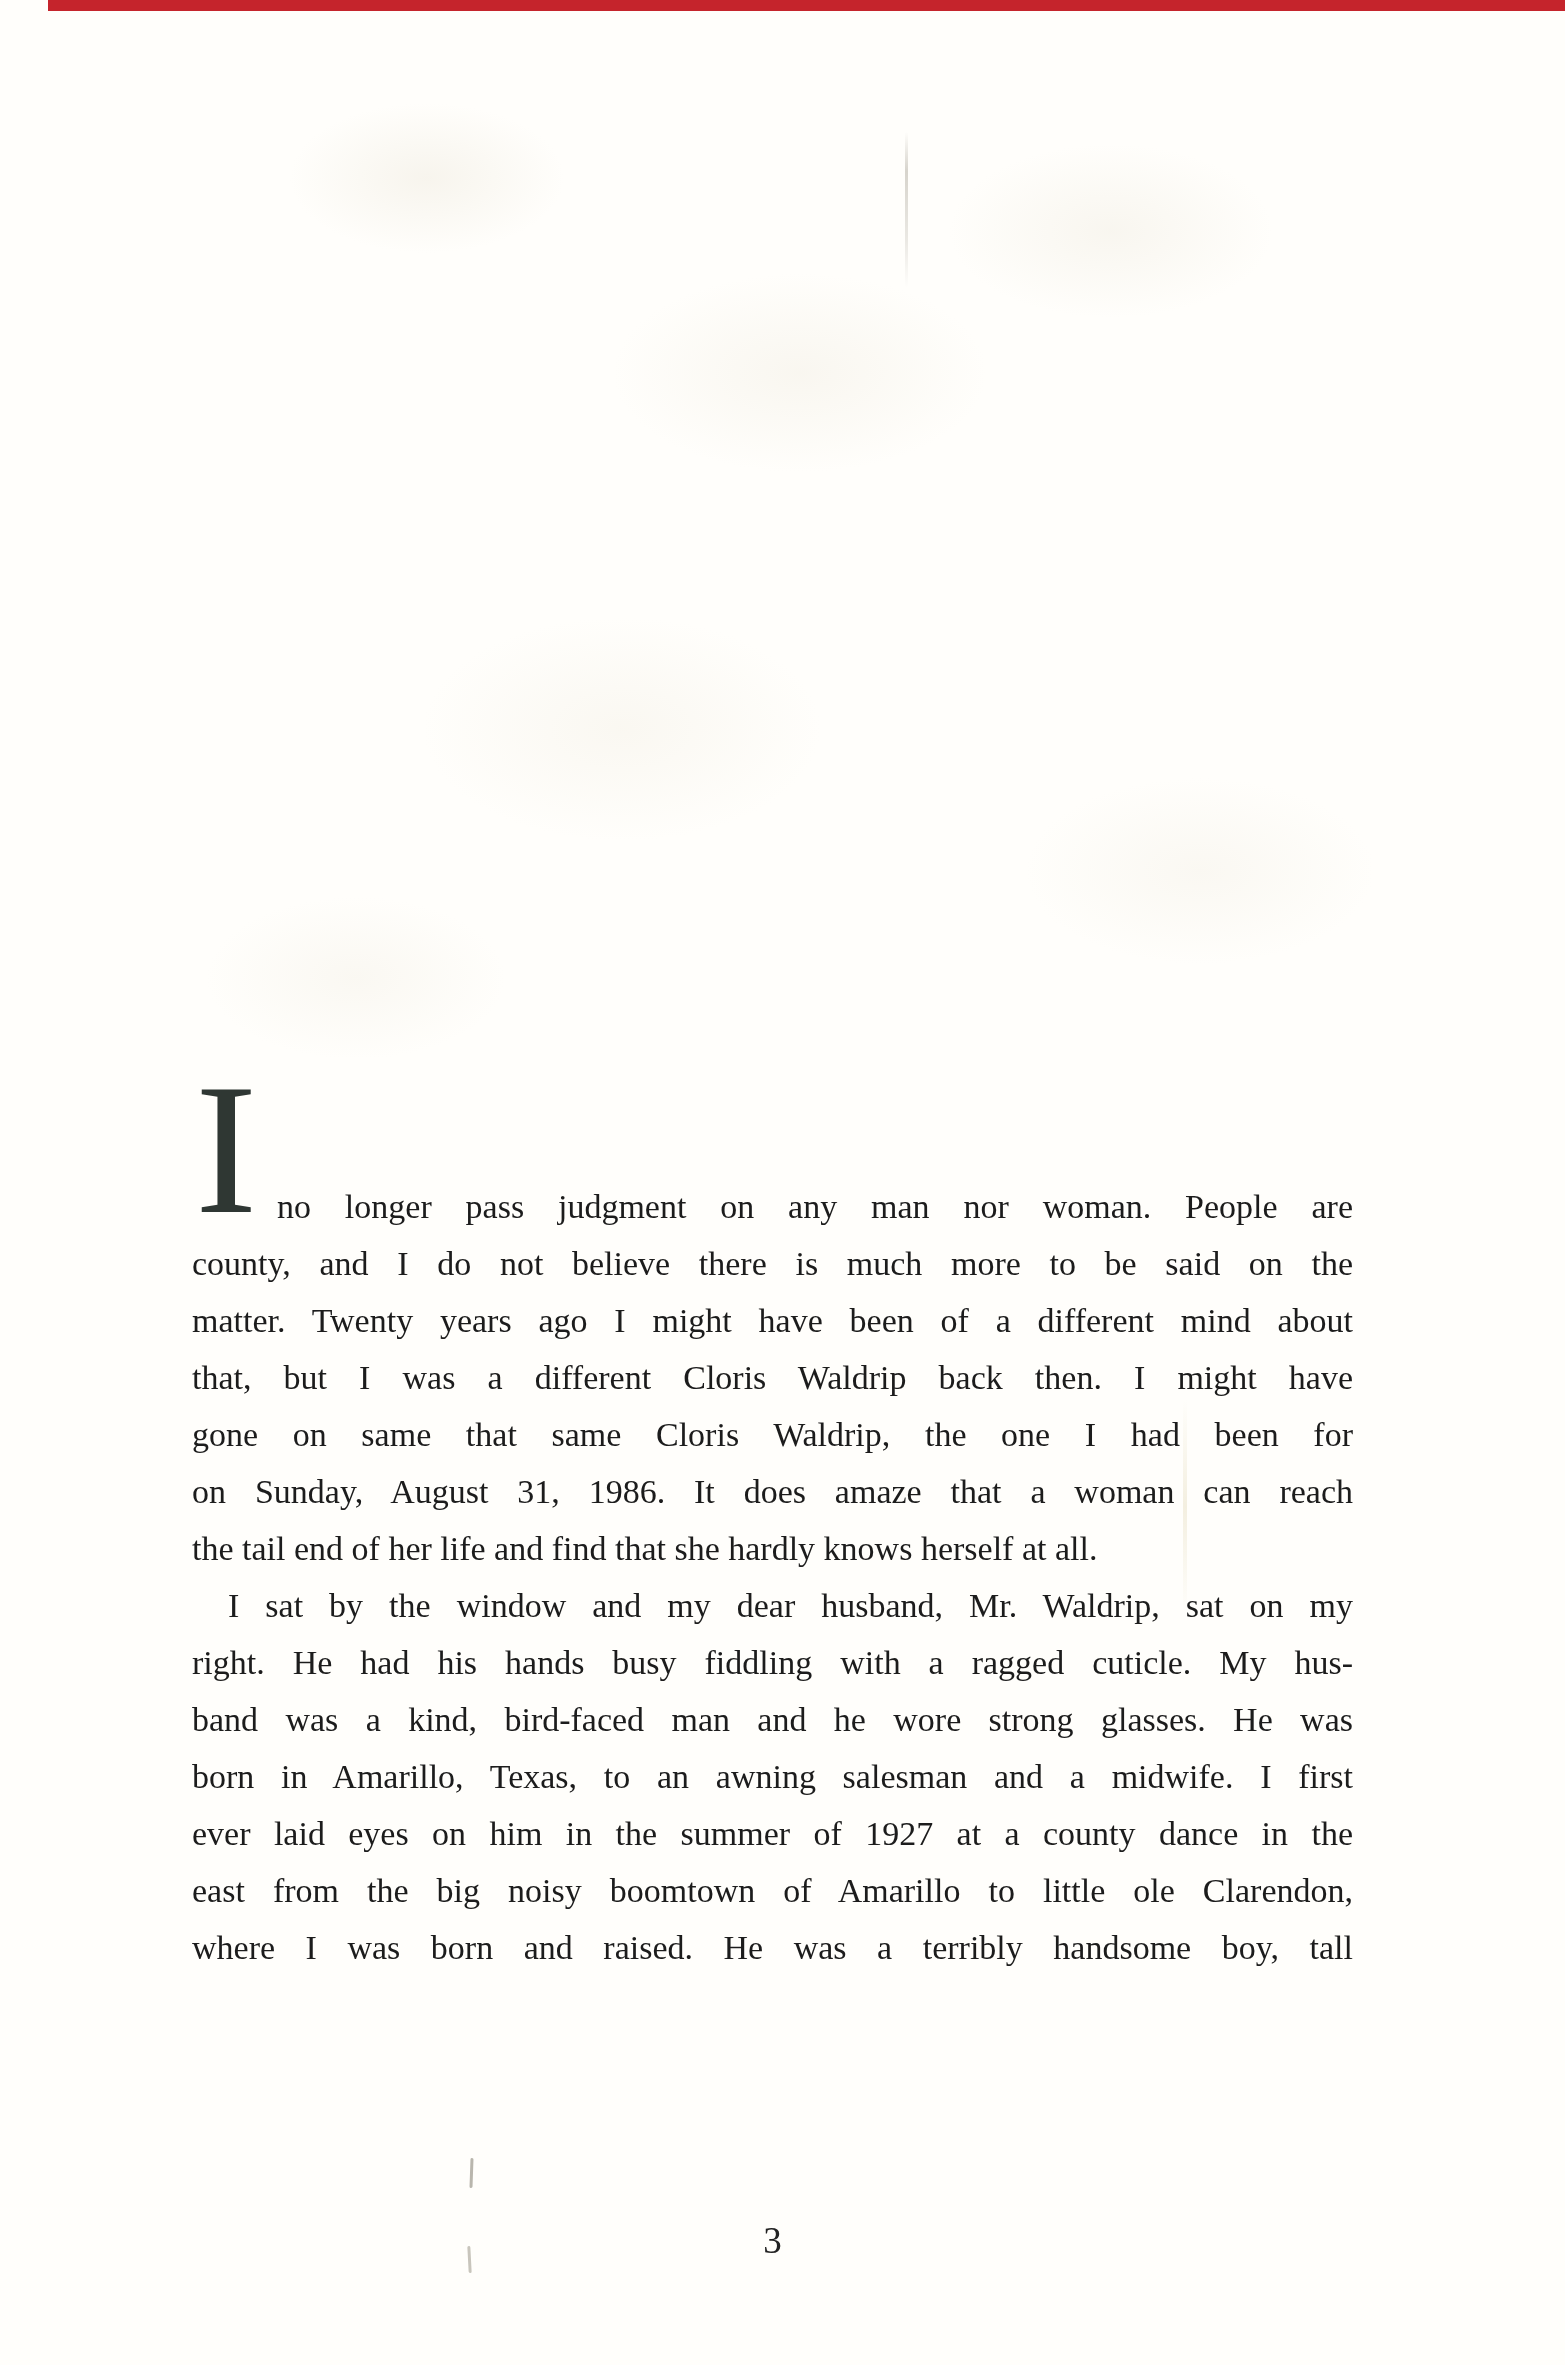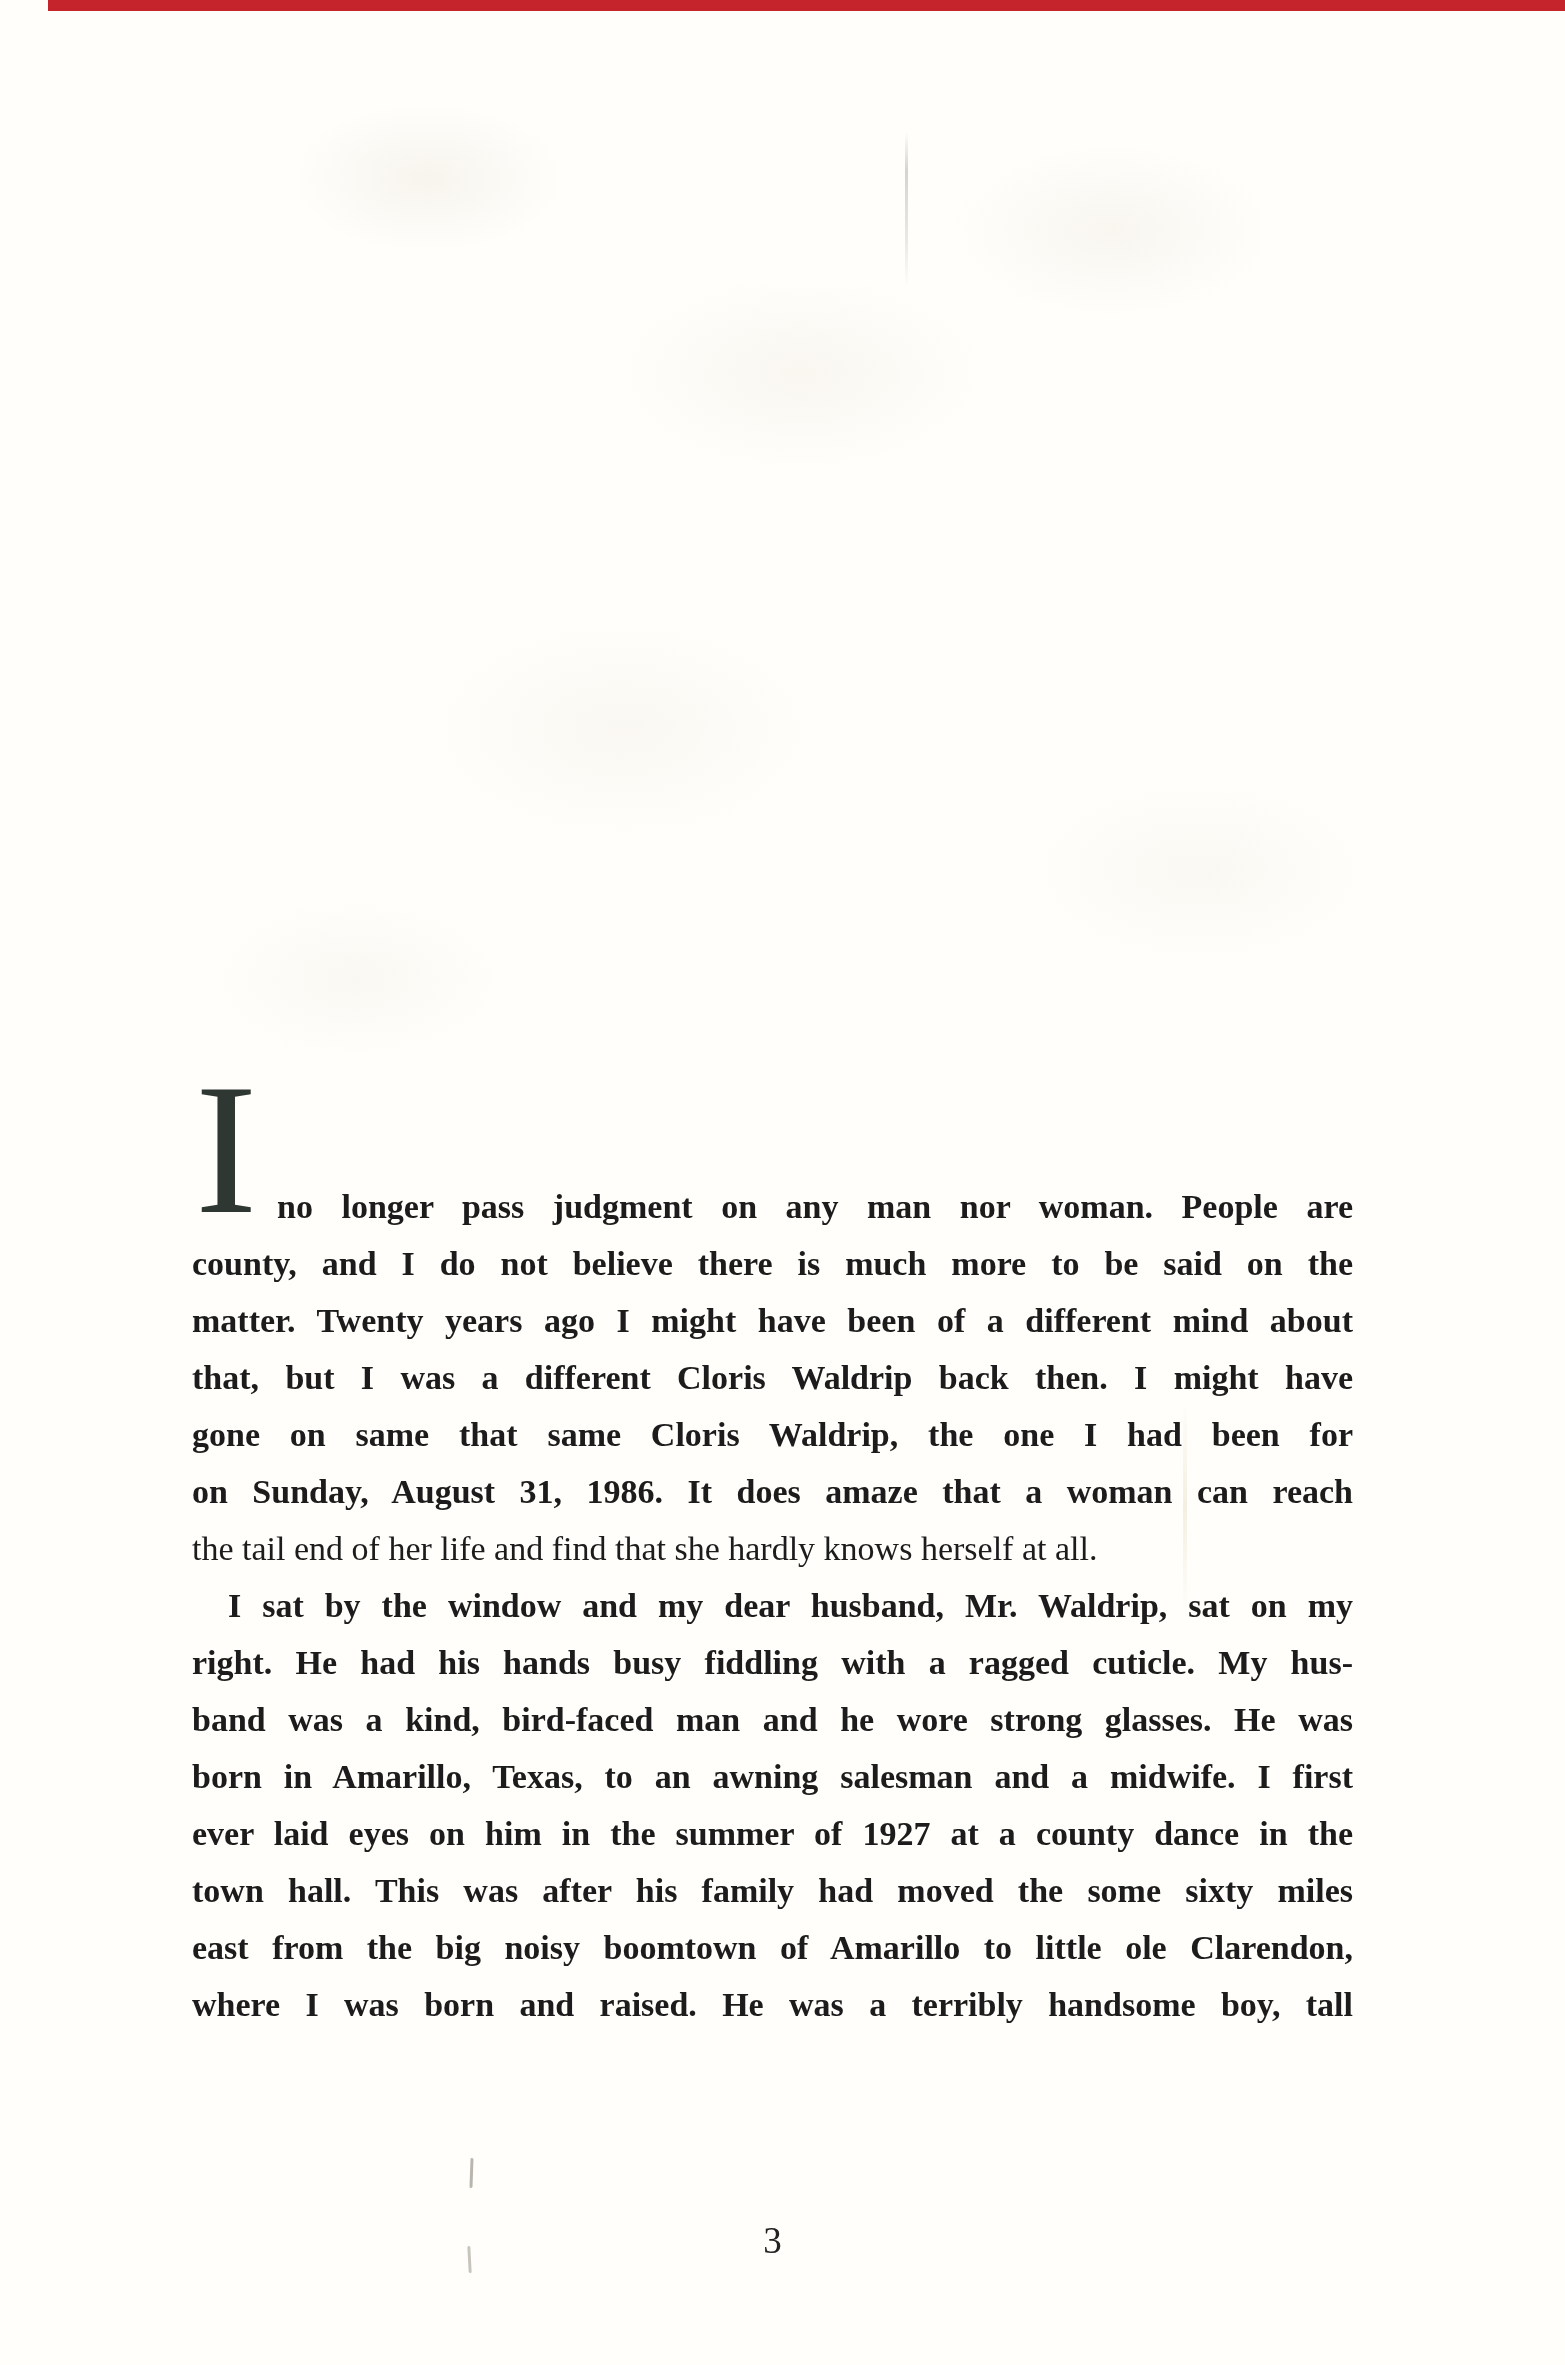--- a/index.html
+++ b/index.html
@@ -41,21 +41,21 @@
     position:absolute;left:195px;top:1055px;
     font-size:187px;line-height:1;
     color:#2f3733;
   }
   .textblock{
     position:absolute;left:192px;top:1178px;width:1161px;
     font-size:34px;line-height:57px;
     color:#1c1c1c;
   }
   .line{height:57px;}
-  .j{text-align:justify;text-align-last:justify;font-weight:bold;}
+  .j{text-align:justify;text-align-last:justify;}
   .pad{padding-left:85px;}
   .ind{text-indent:36px;}
   .pagenum-row{
     position:absolute;top:2222px;left:0;width:1545px;
     text-align:center;
   }
   .pagenum{
     font-size:37px;line-height:37px;color:#222222;
   }
 </style>
@@ -79,21 +79,20 @@
     <div class="line j" data-bind="lines.2">matter. Twenty years ago I might have been of a different mind about</div>
     <div class="line j" data-bind="lines.3">that, but I was a different Cloris Waldrip back then. I might have</div>
     <div class="line j" data-bind="lines.4">gone on same that same Cloris Waldrip, the one I had been for</div>
     <div class="line j" data-bind="lines.6">on Sunday, August 31, 1986. It does amaze that a woman can reach</div>
     <div class="line" data-bind="lines.7">the tail end of her life and find that she hardly knows herself at all.</div>
     <div class="line j ind" data-bind="lines.8">I sat by the window and my dear husband, Mr. Waldrip, sat on my</div>
     <div class="line j" data-bind="lines.9">right. He had his hands busy fiddling with a ragged cuticle. My hus-</div>
     <div class="line j" data-bind="lines.10">band was a kind, bird-faced man and he wore strong glasses. He was</div>
     <div class="line j" data-bind="lines.11">born in Amarillo, Texas, to an awning salesman and a midwife. I first</div>
     <div class="line j" data-bind="lines.12">ever laid eyes on him in the summer of 1927 at a county dance in the</div>
-    <div class="line j" data-bind="lines.13">town hall. This was after his family had moved the some sixty miles</div>
     <div class="line j" data-bind="lines.14">east from the big noisy boomtown of Amarillo to little ole Clarendon,</div>
     <div class="line j" data-bind="lines.15">where I was born and raised. He was a terribly handsome boy, tall</div>
   </div>
 
   <div class="pagenum-row">
     <span class="pagenum" data-bind="page.number">3</span>
   </div>
 
 </div>
 

